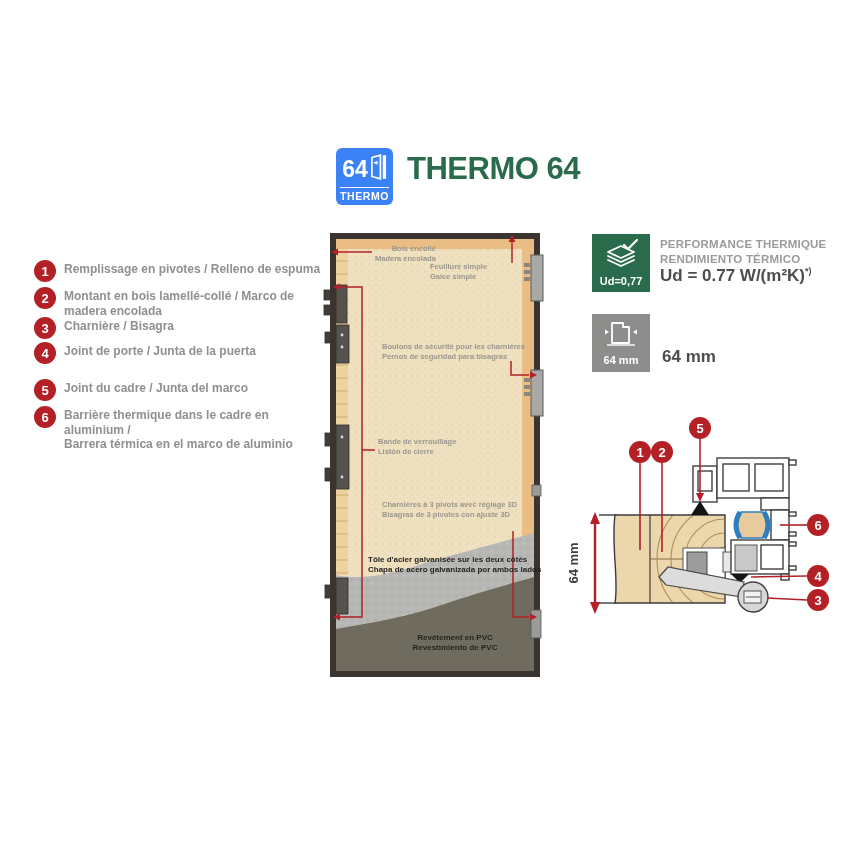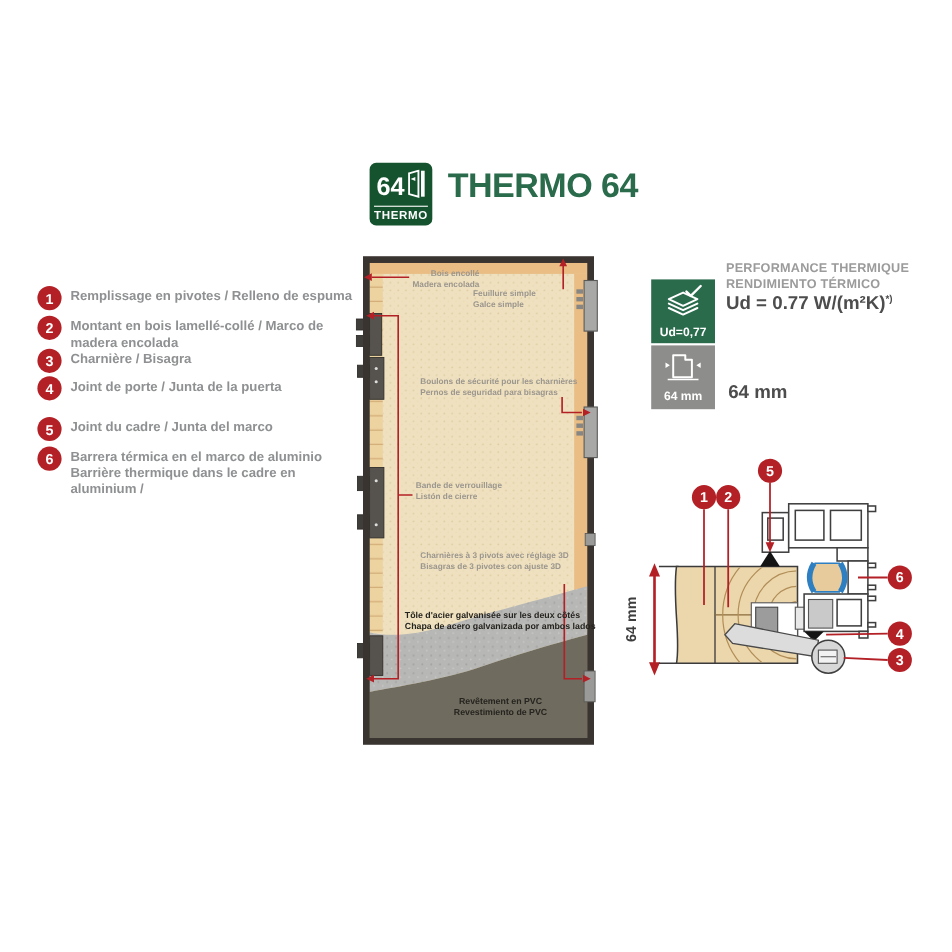--- a/index.html
+++ b/index.html
@@ -1,21 +1,21 @@
 <!DOCTYPE html>
 <html><head>
 <meta charset="utf-8">
 <style>
   html,body{margin:0;padding:0;background:#fff;}
   .page{position:relative;width:865px;height:865px;background:#ffffff;
         font-family:"Liberation Sans","DejaVu Sans",sans-serif;overflow:hidden;}
 
   
   .logo{position:absolute;left:336px;top:148px;width:57px;height:57px;
-        background:#14532d;border-radius:6px;color:#fff;display:flex;flex-direction:column;}
+        background:#3b82f6;border-radius:6px;color:#fff;display:flex;flex-direction:column;}
   .logo-top{flex:1;display:flex;align-items:center;justify-content:center;gap:2px;padding-top:3px;}
   .logo-num{font-size:23px;font-weight:bold;line-height:1;}
   .logo-bottom{border-top:1.5px solid #fff;margin:0 4px;text-align:center;
         font-size:10.5px;font-weight:bold;letter-spacing:.6px;padding:2px 0 3px;}
   .title{position:absolute;left:407px;top:151px;margin:0;font-size:31px;font-weight:bold;
         color:#2a6b4c;letter-spacing:-.5px;}
 
   
   .legend-item{position:absolute;left:34px;}
   .num-badge{position:absolute;width:22px;height:22px;border-radius:50%;background:#b32026;
@@ -26,21 +26,21 @@
   
   .door-wrap{position:absolute;left:318px;top:233px;width:230px;height:444px;}
   .door-wrap svg{position:absolute;left:0;top:0;}
   .dlabel{position:absolute;font-size:7.5px;font-weight:bold;color:#9b968e;line-height:1.3;white-space:nowrap;}
   .dlabel.dark{color:#262420;font-size:8px;white-space:normal;line-height:1.25;}
   .dlabel.center{text-align:center;}
 
   
   .spec-badge{position:absolute;width:58px;height:58px;color:#fff;text-align:center;}
   .spec-badge .b-label{font-size:11px;font-weight:bold;margin-top:1px;}
-  .badge-green{left:592px;top:234px;background:#2a6b4c;margin-top:20px;}
+  .badge-green{left:592px;top:234px;background:#2a6b4c;}
   .badge-gray{left:592px;top:314px;background:#8d8d8b;}
   .spec-title{position:absolute;left:660px;font-size:11.5px;font-weight:bold;color:#9b9b9b;
         line-height:1.3;letter-spacing:.2px;}
   .spec-value{position:absolute;left:660px;font-size:17px;font-weight:bold;color:#4d4d4d;}
   .spec-value sup{font-size:9px;}
 
   
   .cross-wrap{position:absolute;left:565px;top:400px;width:300px;height:235px;}
 </style>
 </head>
@@ -79,22 +79,22 @@
     <div class="num-badge">4</div>
     <div class="legend-text" style="width:258px;">Joint de porte / Junta de la puerta</div>
   </div>
   <div class="legend-item" style="top:379px;">
     <div class="num-badge">5</div>
     <div class="legend-text" style="width:258px;">Joint du cadre / Junta del marco</div>
   </div>
   <div class="legend-item" style="top:406px;">
     <div class="num-badge">6</div>
     <div class="legend-text" style="width:256px;">
+      <div>Barrière thermique dans le cadre en aluminium /</div>
       <div>Barrera térmica en el marco de aluminio</div>
-      <div>Barrière thermique dans le cadre en aluminium /</div>
     </div>
   </div>
 
   <div class="door-wrap">
     <svg width="230" height="444" viewBox="0 0 230 444">
       <defs>
         <pattern id="speck" width="7" height="7" patternUnits="userSpaceOnUse">
           <rect width="7" height="7" fill="#efe1bf"></rect>
           <circle cx="2" cy="3" r="0.8" fill="#dfcc9f"></circle>
           <circle cx="5.5" cy="6" r="0.6" fill="#e7d6ae"></circle>

